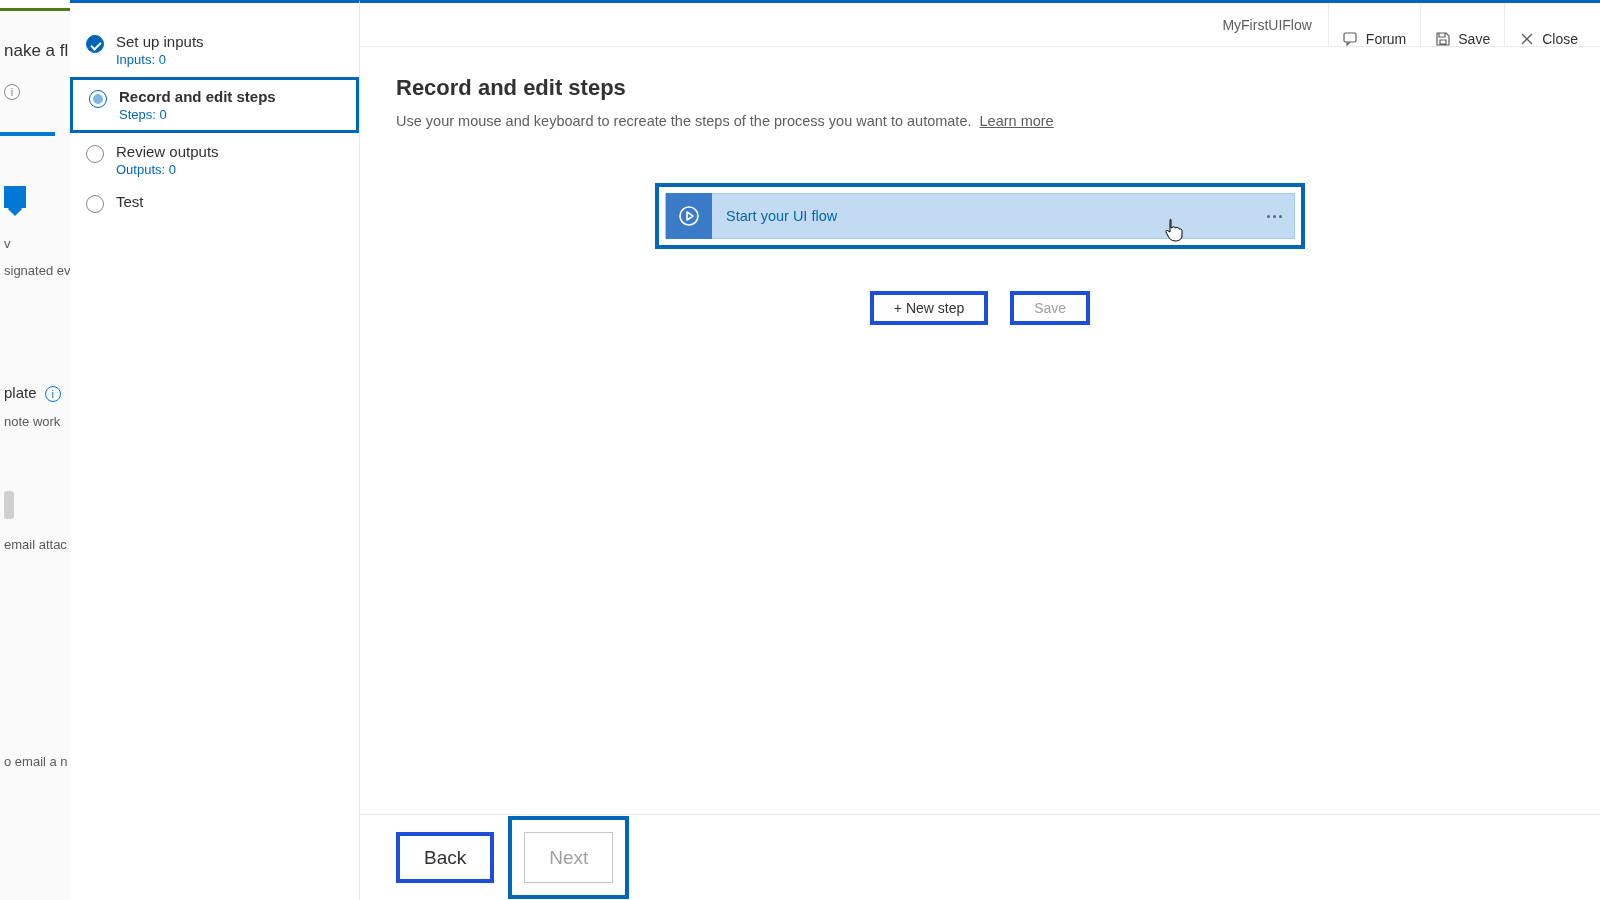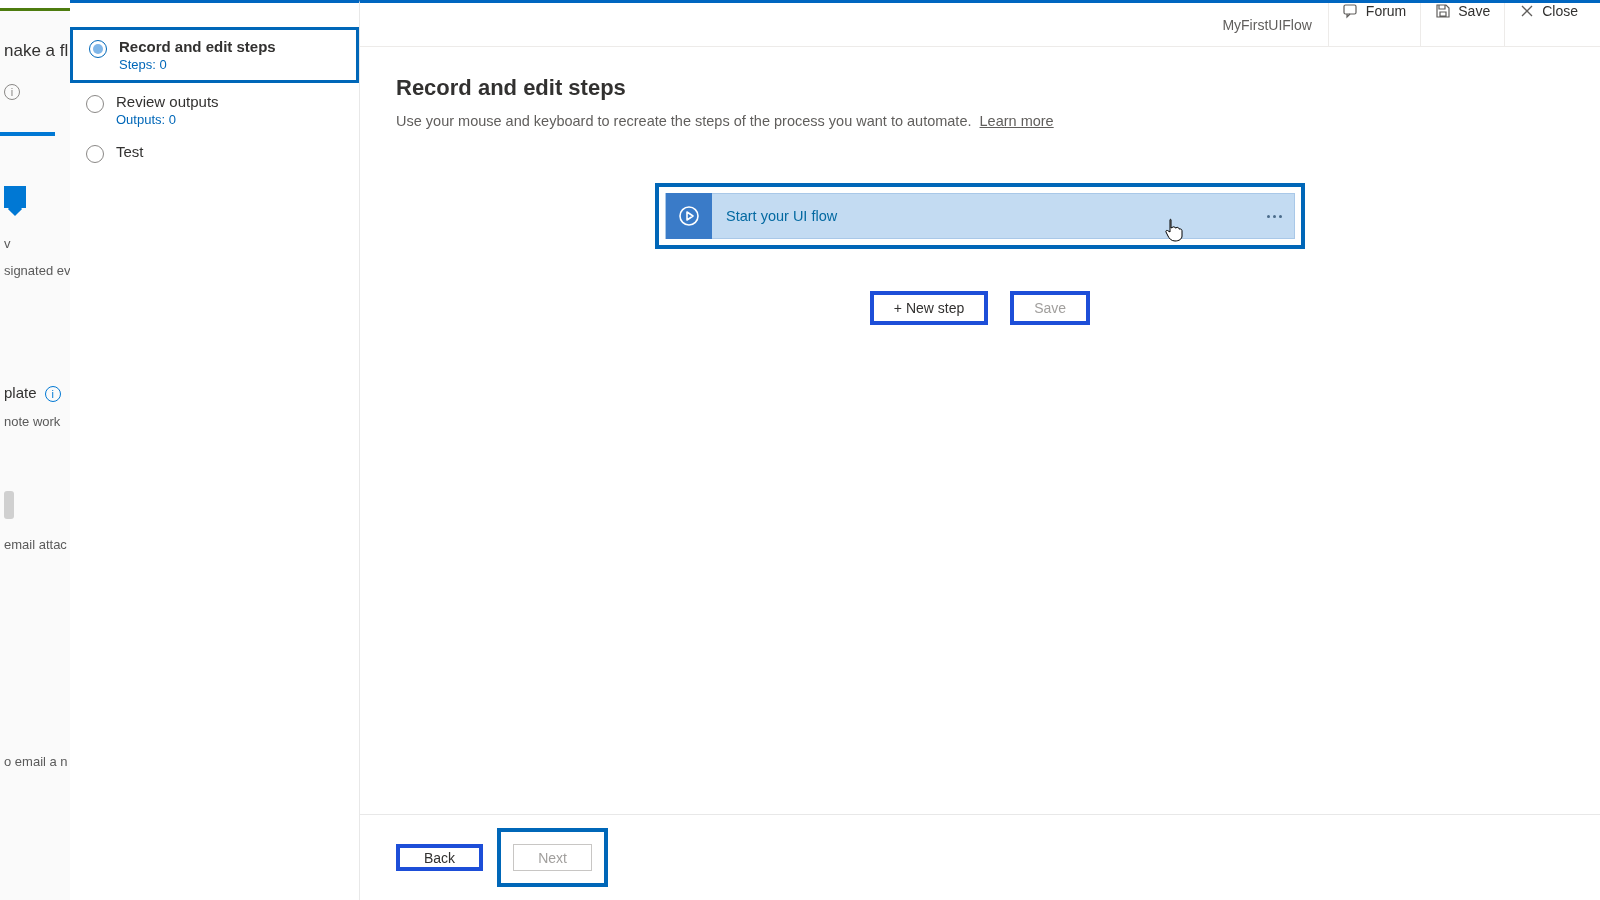--- a/index.html
+++ b/index.html
@@ -57,21 +57,21 @@
     background: #fff;
     border-top: 3px solid #0066c0;
   }
   .top-bar {
     height: 44px; border-bottom: 1px solid #edebe9;
     display:flex; justify-content:flex-end; align-items:center;
     padding: 0 8px; gap: 0;
     font-size: 14px; color:#323130;
   }
   .top-title { padding: 0 16px; color:#605e5c; }
-  .top-btn { display:flex; align-items:flex-start; gap:7px; padding: 0 14px; height:44px; border-left:1px solid #edebe9; cursor:pointer; }
+  .top-btn { display:flex; align-items:flex-end; gap:7px; padding: 0 14px; height:44px; border-left:1px solid #edebe9; cursor:pointer; }
   .top-btn svg { width:16px; height:16px; }
 
   .content { padding: 28px 36px; }
   h1.page-title { font-size: 22px; font-weight:600; color:#323130; margin-bottom: 12px;}
   .desc { font-size: 14.5px; color:#605e5c; }
   .desc a { color:#605e5c; margin-left:4px;}
 
   .flow-card-wrap { margin: 54px auto 0 auto; width: 650px; border:4px solid #0067b8; padding:6px; }
   .flow-card { background:#c3dbf2; border:1px solid #a9c8e8; height:46px; display:flex; align-items:center; position:relative; }
   .flow-card .card-icon {
@@ -89,21 +89,21 @@
 
   .step-buttons { margin: 42px auto 0 auto; width:650px; display:flex; justify-content:center; gap:22px;}
   .btn { height:34px; padding:0 20px; background:#fff; border:4px solid #1d4ed8; font-size:14px; display:flex; align-items:center; cursor:pointer;}
   .btn.disabled { color:#a19f9d; cursor:default;}
 
   
   .footer {
     position:absolute; left:0; right:0; bottom:0; height:86px; border-top:1px solid #e8e8e8;
     display:flex; align-items:center; padding-left:36px; gap:14px; background:#fff;
   }
-  .footer .btn { height:27px; padding:0 24px; font-size:14px;}
+  .footer .btn { height:51px; padding:0 24px; font-size:19px;}
   .footer .boxed-btn { border:4px solid #0067b8; padding:12px; display:inline-block;}
   .footer .boxed-btn .btn { border:1px solid #c8c6c4; }
 </style>
 </head>
 <body>
 
 <div class="bg-strip">
   <div class="bg-row" style="margin-top:24px;font-size:17px;color:#323130;">nake a fl</div>
   <div class="bg-row" style="margin-top:10px;"><span class="info-icon">i</span></div>
   <div class="accent-bar" style="margin-top:26px;"></div>
@@ -119,20 +119,25 @@
   <div class="bg-row" style="font-size:13px;">note work</div>
   <div class="bg-row" style="margin-top:50px;">
     <div class="gray-btn"></div>
   </div>
   <div class="bg-row" style="margin-top:6px;font-size:13px;">email attac</div>
   <div class="bg-row" style="margin-top:190px;font-size:13px;">o email a n</div>
 </div>
 
 <div class="side-panel">
   <div class="nav-list">
+    <div class="nav-item done">
+      <div class="nav-bullet"></div>
+      <div class="nav-label">Set up inputs</div>
+      <div class="nav-sub">Inputs: 0</div>
+    </div>
     <div class="nav-item active boxed">
       <div class="nav-bullet"></div>
       <div class="nav-label">Record and edit steps</div>
       <div class="nav-sub">Steps: 0</div>
     </div>
     <div class="nav-item">
       <div class="nav-bullet"></div>
       <div class="nav-label">Review outputs</div>
       <div class="nav-sub">Outputs: 0</div>
     </div>

